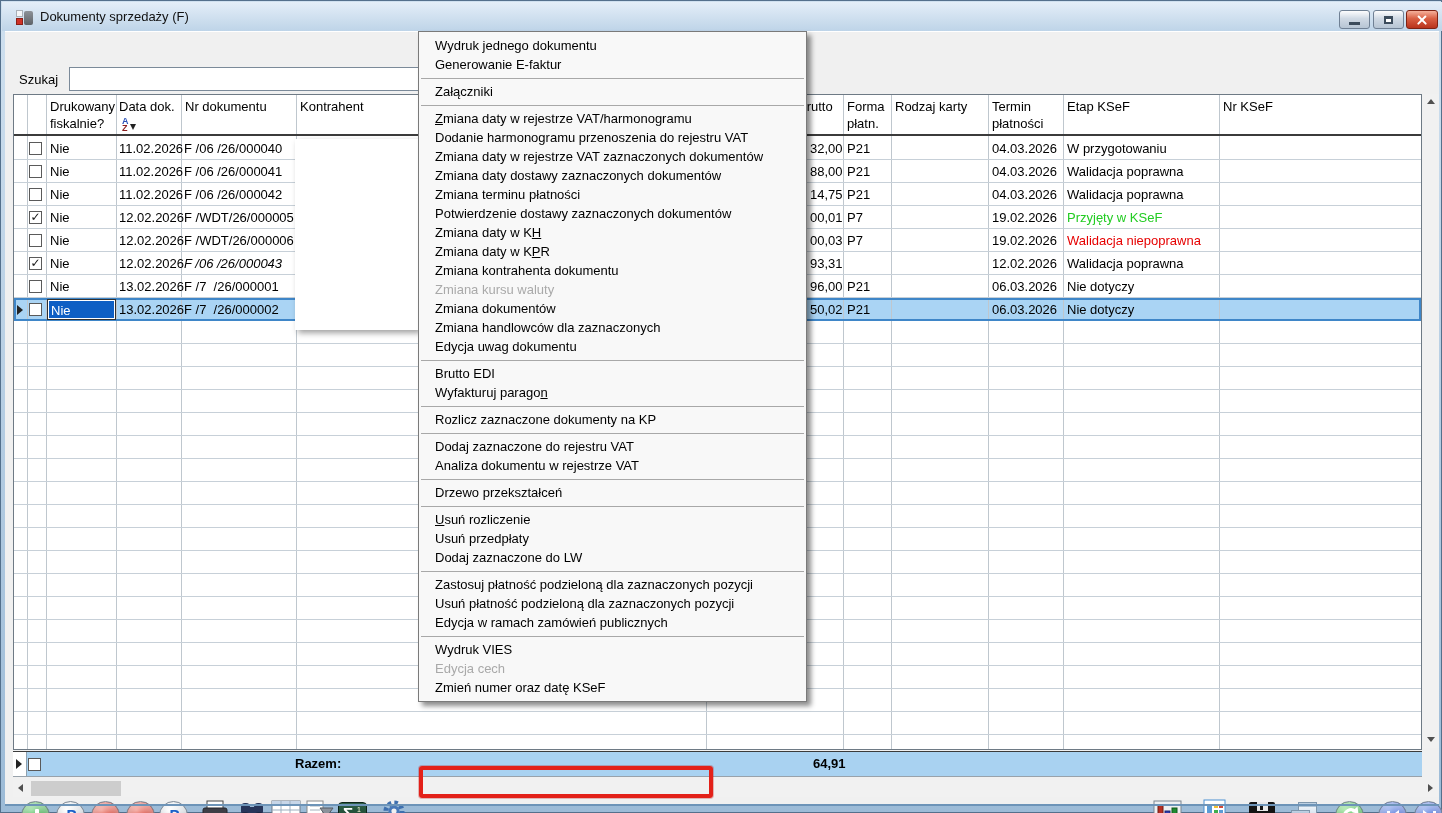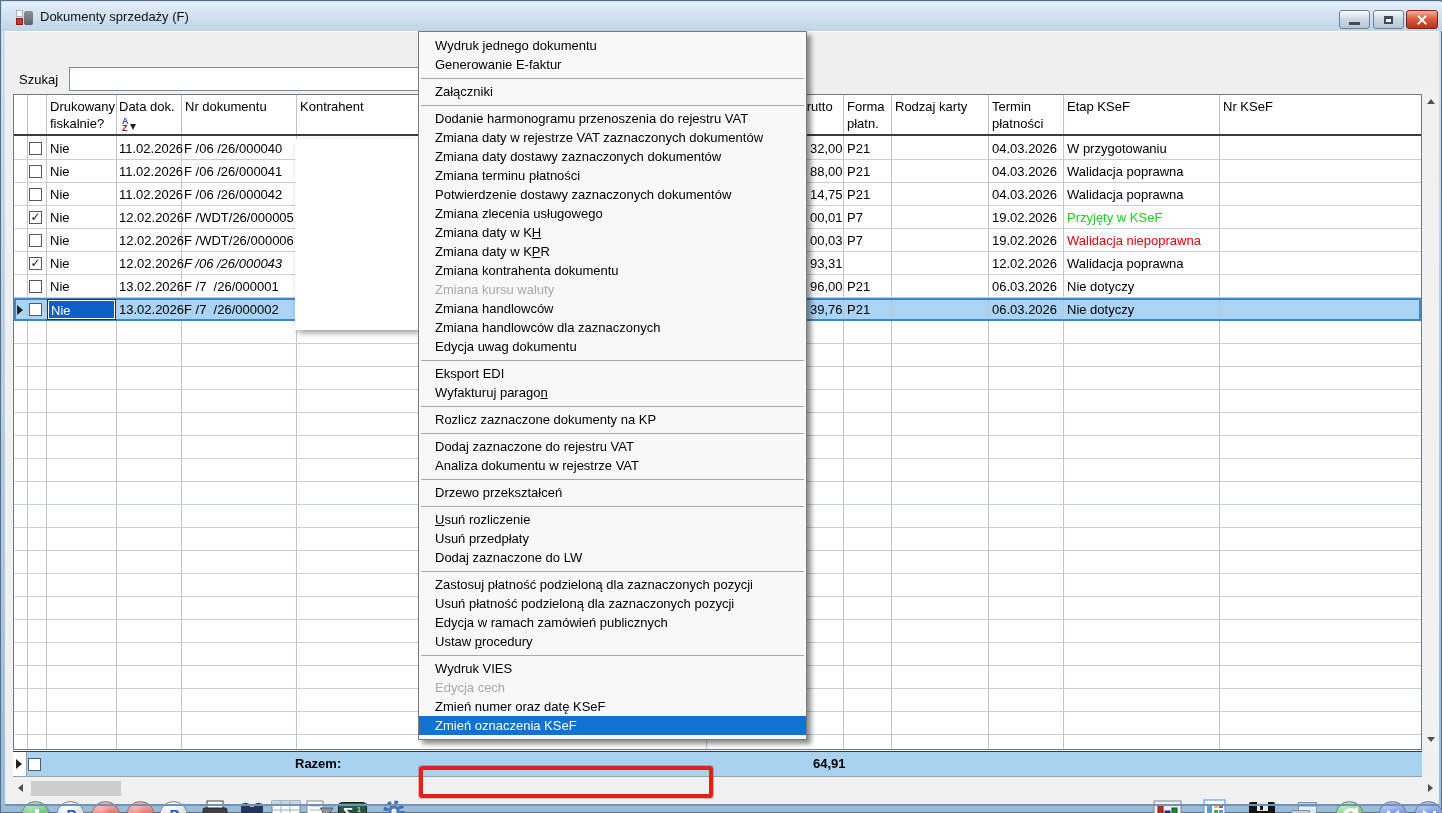--- a/index.html
+++ b/index.html
@@ -256,21 +256,21 @@
         <div class="cell" style="left:1053px;top:180px;width:150px;color:#000000;">Nie dotyczy</div>
         <div style="position:absolute;left:0;top:203px;width:1407px;height:23px;"></div>
         <div class="rowbg row-selected-bg" style="top:203px;"></div>
         <div class="row-border" style="top:203px;"></div>
         <div class="chk" style="top:208px;"></div>
         <div class="ind" style="top:210px;"></div>
         <div style="top: 204px;" id="nie-editor">Nie</div>
         <div class="cell" style="left:105px;top:203px;width:62px;">13.02.2026</div>
         <div class="cell" style="left:170px;top:203px;width:112px;">F /7  /26/000002</div>
         <div class="cell" style="left:286px;top:203px;width:120px;"></div>
-        <div class="cell" style="left:796px;top:203px;width:31px;text-align:right;">39,76</div>
+        <div class="cell" style="left:796px;top:203px;width:31px;text-align:right;">50,02</div>
         <div class="cell" style="left:833px;top:203px;width:40px;">P21</div>
         <div class="cell" style="left:978px;top:203px;width:68px;">06.03.2026</div>
         <div class="cell" style="left:1053px;top:203px;width:150px;color:#000000;">Nie dotyczy</div>
       </div>
     <div id="redaction"></div>
 
     <div id="summary">
       <div class="white-gutter">
           <div class="ind"></div>
         </div>
@@ -415,53 +415,51 @@
         </div>
       </div>
   </div>
 
   <div id="menu">
       <div class="mi" style="">Wydruk jednego dokumentu</div>
       <div class="mi" style="">Generowanie E-faktur</div>
       <div class="msep" style=""></div>
       <div class="mi" style="">Załączniki</div>
       <div class="msep" style=""></div>
+      <div class="mi" style=""><u>Z</u>miana daty w rejestrze VAT/harmonogramu</div>
       <div class="mi" style="">Dodanie harmonogramu przenoszenia do rejestru VAT</div>
       <div class="mi" style="">Zmiana daty w rejestrze VAT zaznaczonych dokumentów</div>
       <div class="mi" style="">Zmiana daty dostawy zaznaczonych dokumentów</div>
       <div class="mi" style="">Zmiana terminu płatności</div>
       <div class="mi" style="">Potwierdzenie dostawy zaznaczonych dokumentów</div>
-      <div class="mi" style="">Zmiana zlecenia usługowego</div>
       <div class="mi" style="">Zmiana daty w K<u>H</u></div>
       <div class="mi" style="">Zmiana daty w K<u>P</u>R</div>
       <div class="mi" style="">Zmiana kontrahenta dokumentu</div>
       <div class="mi disabled" style="">Zmiana kursu waluty</div>
-      <div class="mi" style="">Zmiana handlowców</div>
+      <div class="mi" style="">Zmiana dokumentów</div>
       <div class="mi" style="">Zmiana handlowców dla zaznaczonych</div>
       <div class="mi" style="">Edycja uwa<u>g</u> dokumentu</div>
       <div class="msep" style=""></div>
-      <div class="mi" style="">Eksport EDI</div>
+      <div class="mi" style="">Brutto EDI</div>
       <div class="mi" style="">Wyfakturuj parago<u>n</u></div>
       <div class="msep" style=""></div>
       <div class="mi" style="">Rozlicz zaznaczone dokumenty na KP</div>
       <div class="msep" style=""></div>
       <div class="mi" style="">Dodaj zaznaczone do rejestru VAT</div>
       <div class="mi" style="">Analiza dokumentu w rejestrze VAT</div>
       <div class="msep" style=""></div>
       <div class="mi" style="">Drzewo przekształceń</div>
       <div class="msep" style=""></div>
       <div class="mi" style=""><u>U</u>suń rozliczenie</div>
       <div class="mi" style="">Usuń przedpłaty</div>
       <div class="mi" style="">Dodaj zaznaczone do LW</div>
       <div class="msep" style=""></div>
       <div class="mi" style="">Zastosuj płatność podzieloną dla zaznaczonych pozycji</div>
       <div class="mi" style="">Usuń płatność podzieloną dla zaznaczonych pozycji</div>
       <div class="mi" style="">Edycja w ramach zamówień publicznych</div>
-      <div class="mi" style="">Ustaw <u>p</u>rocedury</div>
       <div class="msep" style=""></div>
       <div class="mi" style="">Wydruk VIES</div>
       <div class="mi disabled" style="">Edycja cech</div>
       <div class="mi" style="">Zmień numer oraz datę KSeF</div>
-      <div class="mi hl" style="background: rgb(18, 114, 210);">Zmień oznaczenia KSeF</div>
     </div>
   <div id="red-box" style="border-color: rgb(227, 33, 25);"></div>
   <div id="statusline"></div>
 </div>
 
 </body></html>

